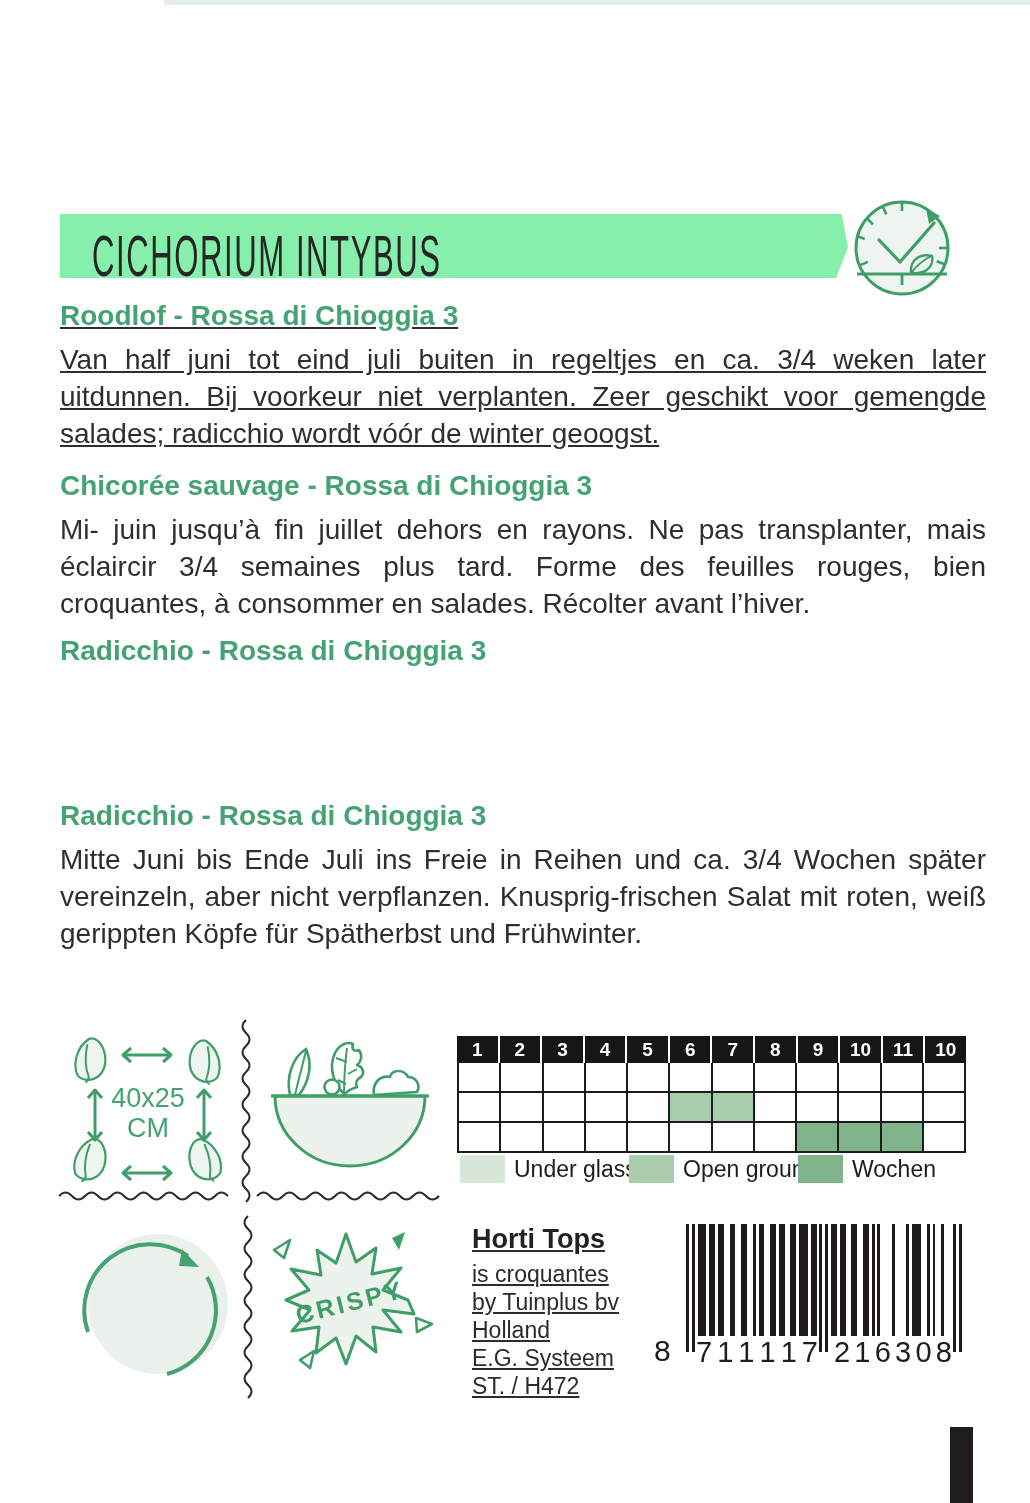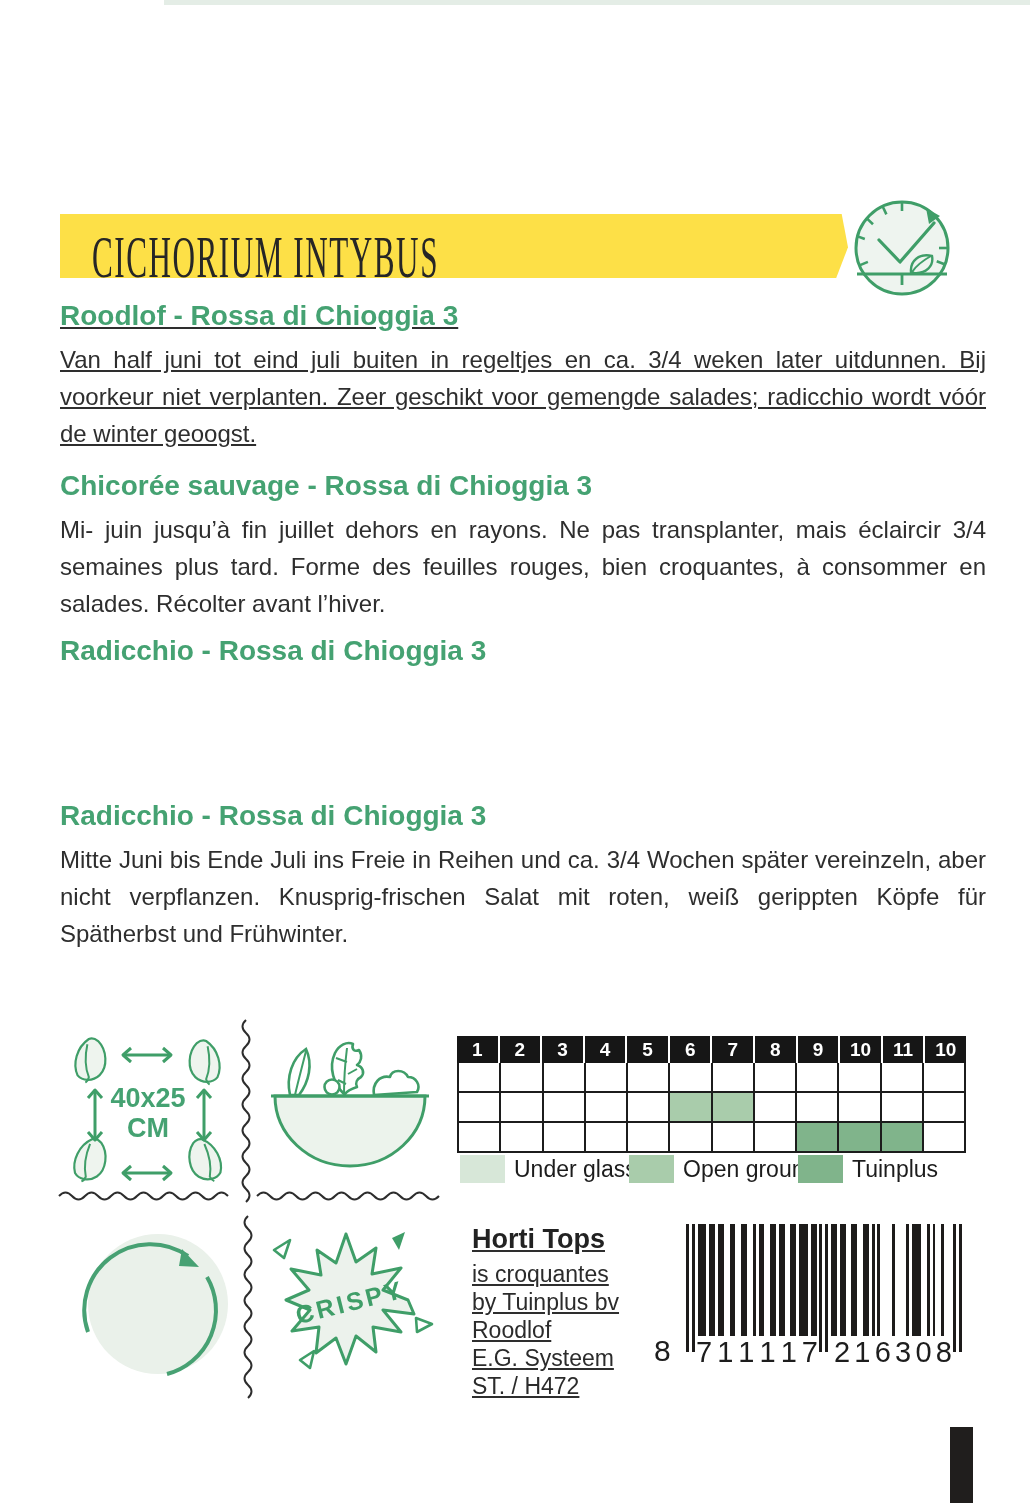--- a/index.html
+++ b/index.html
@@ -2,45 +2,45 @@
 <html><head>
 <meta charset="utf-8">
 <style>
   html,body{margin:0;padding:0;background:#fff;}
   .page{position:relative;width:1030px;height:1503px;background:#fff;overflow:hidden;
         font-family:"Liberation Sans",sans-serif;color:#2e2e2e;}
   .abs{position:absolute;}
 
   .top-strip{left:164px;top:0;width:866px;height:5px;background:#e4ede6;}
 
-  .title-band{left:60px;top:214px;width:788px;height:64px;background:#fde047;
-              clip-path:polygon(0 0,99.2% 0,100% 52%,98.5% 100%,0 100%);font-family:Liberation Serif, serif;}
+  .title-band{left:60px;top:214px;width:788px;height:64px;background:#86efac;
+              clip-path:polygon(0 0,99.2% 0,100% 52%,98.5% 100%,0 100%);}
   .title-text{position:absolute;left:32px;top:9px;font-size:41px;color:#262626;
               letter-spacing:2px;white-space:nowrap;
               transform:scaleX(.76) scaleY(1.42);transform-origin:left top;}
 
   .clock{left:848px;top:195px;width:108px;height:107px;}
 
   .section{left:60px;width:926px;}
   .section h2{margin:0 0 9px 0;font-size:28px;font-weight:bold;color:#45a272;letter-spacing:0;}
-  .section p{margin:0;font-size:24px;line-height:37px;color:#2e2e2e;text-align:justify;}
+  .section p{margin:0;font-size:28px;line-height:37px;color:#2e2e2e;text-align:justify;}
   .s0{top:300px;text-decoration:underline;} .s1{top:470px;} .s2{top:635px;} .s3{top:800px;}
 
   .spacing-block{left:70px;top:1032px;width:158px;height:160px;}
   .leaf{position:absolute;width:40px;height:47px;}
   .leaf-tl{left:0;top:4px;transform:rotate(-6deg);}
   .leaf-tr{left:115px;top:6px;transform:scaleX(-1) rotate(-6deg);}
   .leaf-bl{left:0;top:104px;transform:rotate(4deg);}
   .leaf-br{left:115px;top:104px;transform:scaleX(-1) rotate(6deg);}
   .arr-h{position:absolute;width:56px;height:20px;}
   .arr-h.top{left:49px;top:13px;} .arr-h.bot{left:49px;top:131px;}
   .arr-v{position:absolute;width:20px;height:58px;}
   .arr-v.lft{left:15px;top:54px;} .arr-v.rgt{left:124px;top:54px;}
   .spacing-text{position:absolute;left:30px;top:51px;width:96px;text-align:center;
-                font-size:27px;font-weight:bold;color:#45a272;line-height:30px;}
+                font-size:27px;font-weight:normal;color:#45a272;line-height:30px;}
 
   .vdiv1{left:240px;top:1018px;width:12px;height:188px;}
   .vdiv2{left:242px;top:1214px;width:12px;height:188px;}
   .bowl{left:262px;top:1038px;width:178px;height:138px;}
   .wavy1{left:58px;top:1190px;width:172px;height:12px;}
   .wavy2{left:256px;top:1190px;width:184px;height:12px;}
 
   .year-block{left:62px;top:1222px;width:172px;height:172px;}
   .year-label{position:absolute;left:0;top:52px;width:172px;text-align:center;
               font-size:62px;font-weight:bold;color:#47a173;}
@@ -283,28 +283,28 @@
   <div class="legend-item li0">
     <div class="legend-swatch" style="background: rgb(215, 231, 216);"></div>
     <div class="legend-label">Under glass</div>
   </div>
   <div class="legend-item li1">
     <div class="legend-swatch" style="background: rgb(169, 204, 171);"></div>
     <div class="legend-label">Open ground</div>
   </div>
   <div class="legend-item li2">
     <div class="legend-swatch" style="background: rgb(128, 180, 139);"></div>
-    <div class="legend-label">Tuinplus</div>
+    <div class="legend-label">Wochen</div>
   </div>
 
   <div class="abs distributor">
     <div class="dname">Horti Tops</div>
     <div class="dline">is croquantes</div>
     <div class="dline">by Tuinplus bv</div>
-    <div class="dline">Roodlof</div>
+    <div class="dline">Holland</div>
     <div class="dline">E.G. Systeem</div>
     <div class="dline">ST. / H472</div>
   </div>
 
   <div class="abs barcode-wrap">
     <svg id="bc-svg" viewBox="0 0 320 150" width="320" height="150" shape-rendering="crispEdges">
         <rect x="38.00" y="0" width="2.90" height="128" fill="#1d1b1a"></rect>
         <rect x="43.80" y="0" width="2.90" height="128" fill="#1d1b1a"></rect>
         <rect x="49.60" y="0" width="2.90" height="112" fill="#1d1b1a"></rect>
         <rect x="52.50" y="0" width="2.90" height="112" fill="#1d1b1a"></rect>

